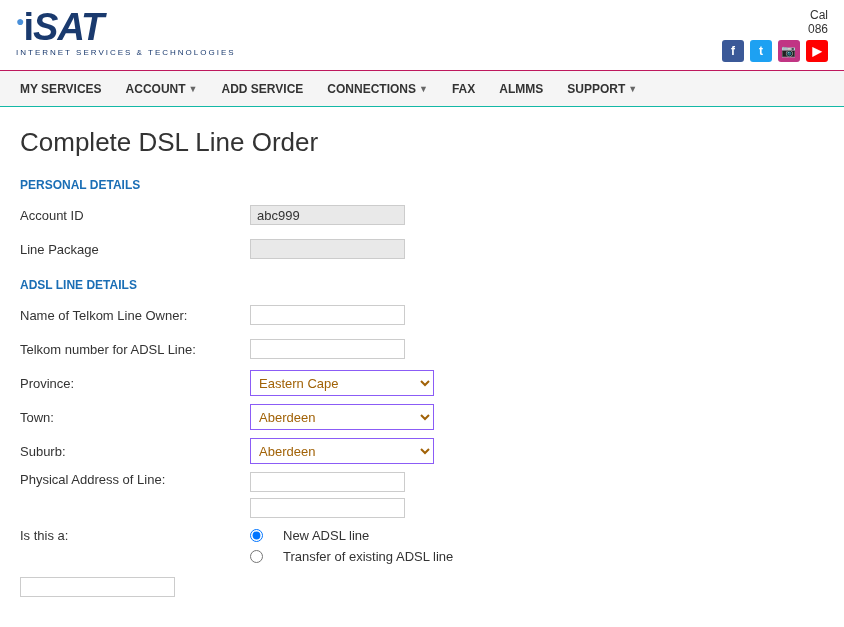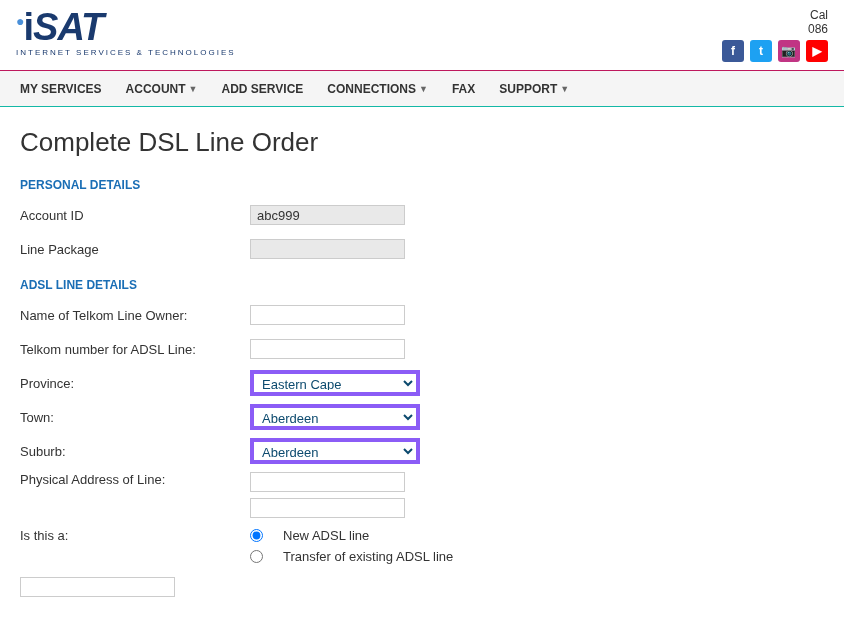--- a/index.html
+++ b/index.html
@@ -127,27 +127,27 @@
       border: 1px solid #ccc;
       padding: 2px 6px;
       font-size: 13px;
       background: #fff;
       color: #333;
     }
     .form-input.readonly {
       background: #e9e9e9;
     }
     .form-select {
-      width: 170px;
+      width: 184px;
       height: 26px;
-      border: 4px solid #8b5cf6;
+      border: 1px solid #8b5cf6;
       padding: 2px 4px;
       font-size: 13px;
       background: #fff;
-      color: #0c4a6e;
+      color: #a16207;
     }
 
     
     .radio-group {
       display: flex;
       flex-direction: column;
       gap: 6px;
     }
     .radio-row {
       display: flex;
@@ -205,20 +205,23 @@
   </div>
   <div class="nav-item">
     <span>ADD SERVICE</span>
   </div>
   <div class="nav-item">
     <span>CONNECTIONS</span>
     <span class="nav-dropdown-arrow">▼</span>
   </div>
   <div class="nav-item">
     <span>FAX</span>
+  </div>
+  <div class="nav-item">
+    <span>ALMMS</span>
   </div>
   <div class="nav-item">
     <span>SUPPORT</span>
     <span class="nav-dropdown-arrow">▼</span>
   </div>
 </nav>
 
 <div class="main">
   <h1 class="page-title">Complete DSL Line Order</h1>
 

